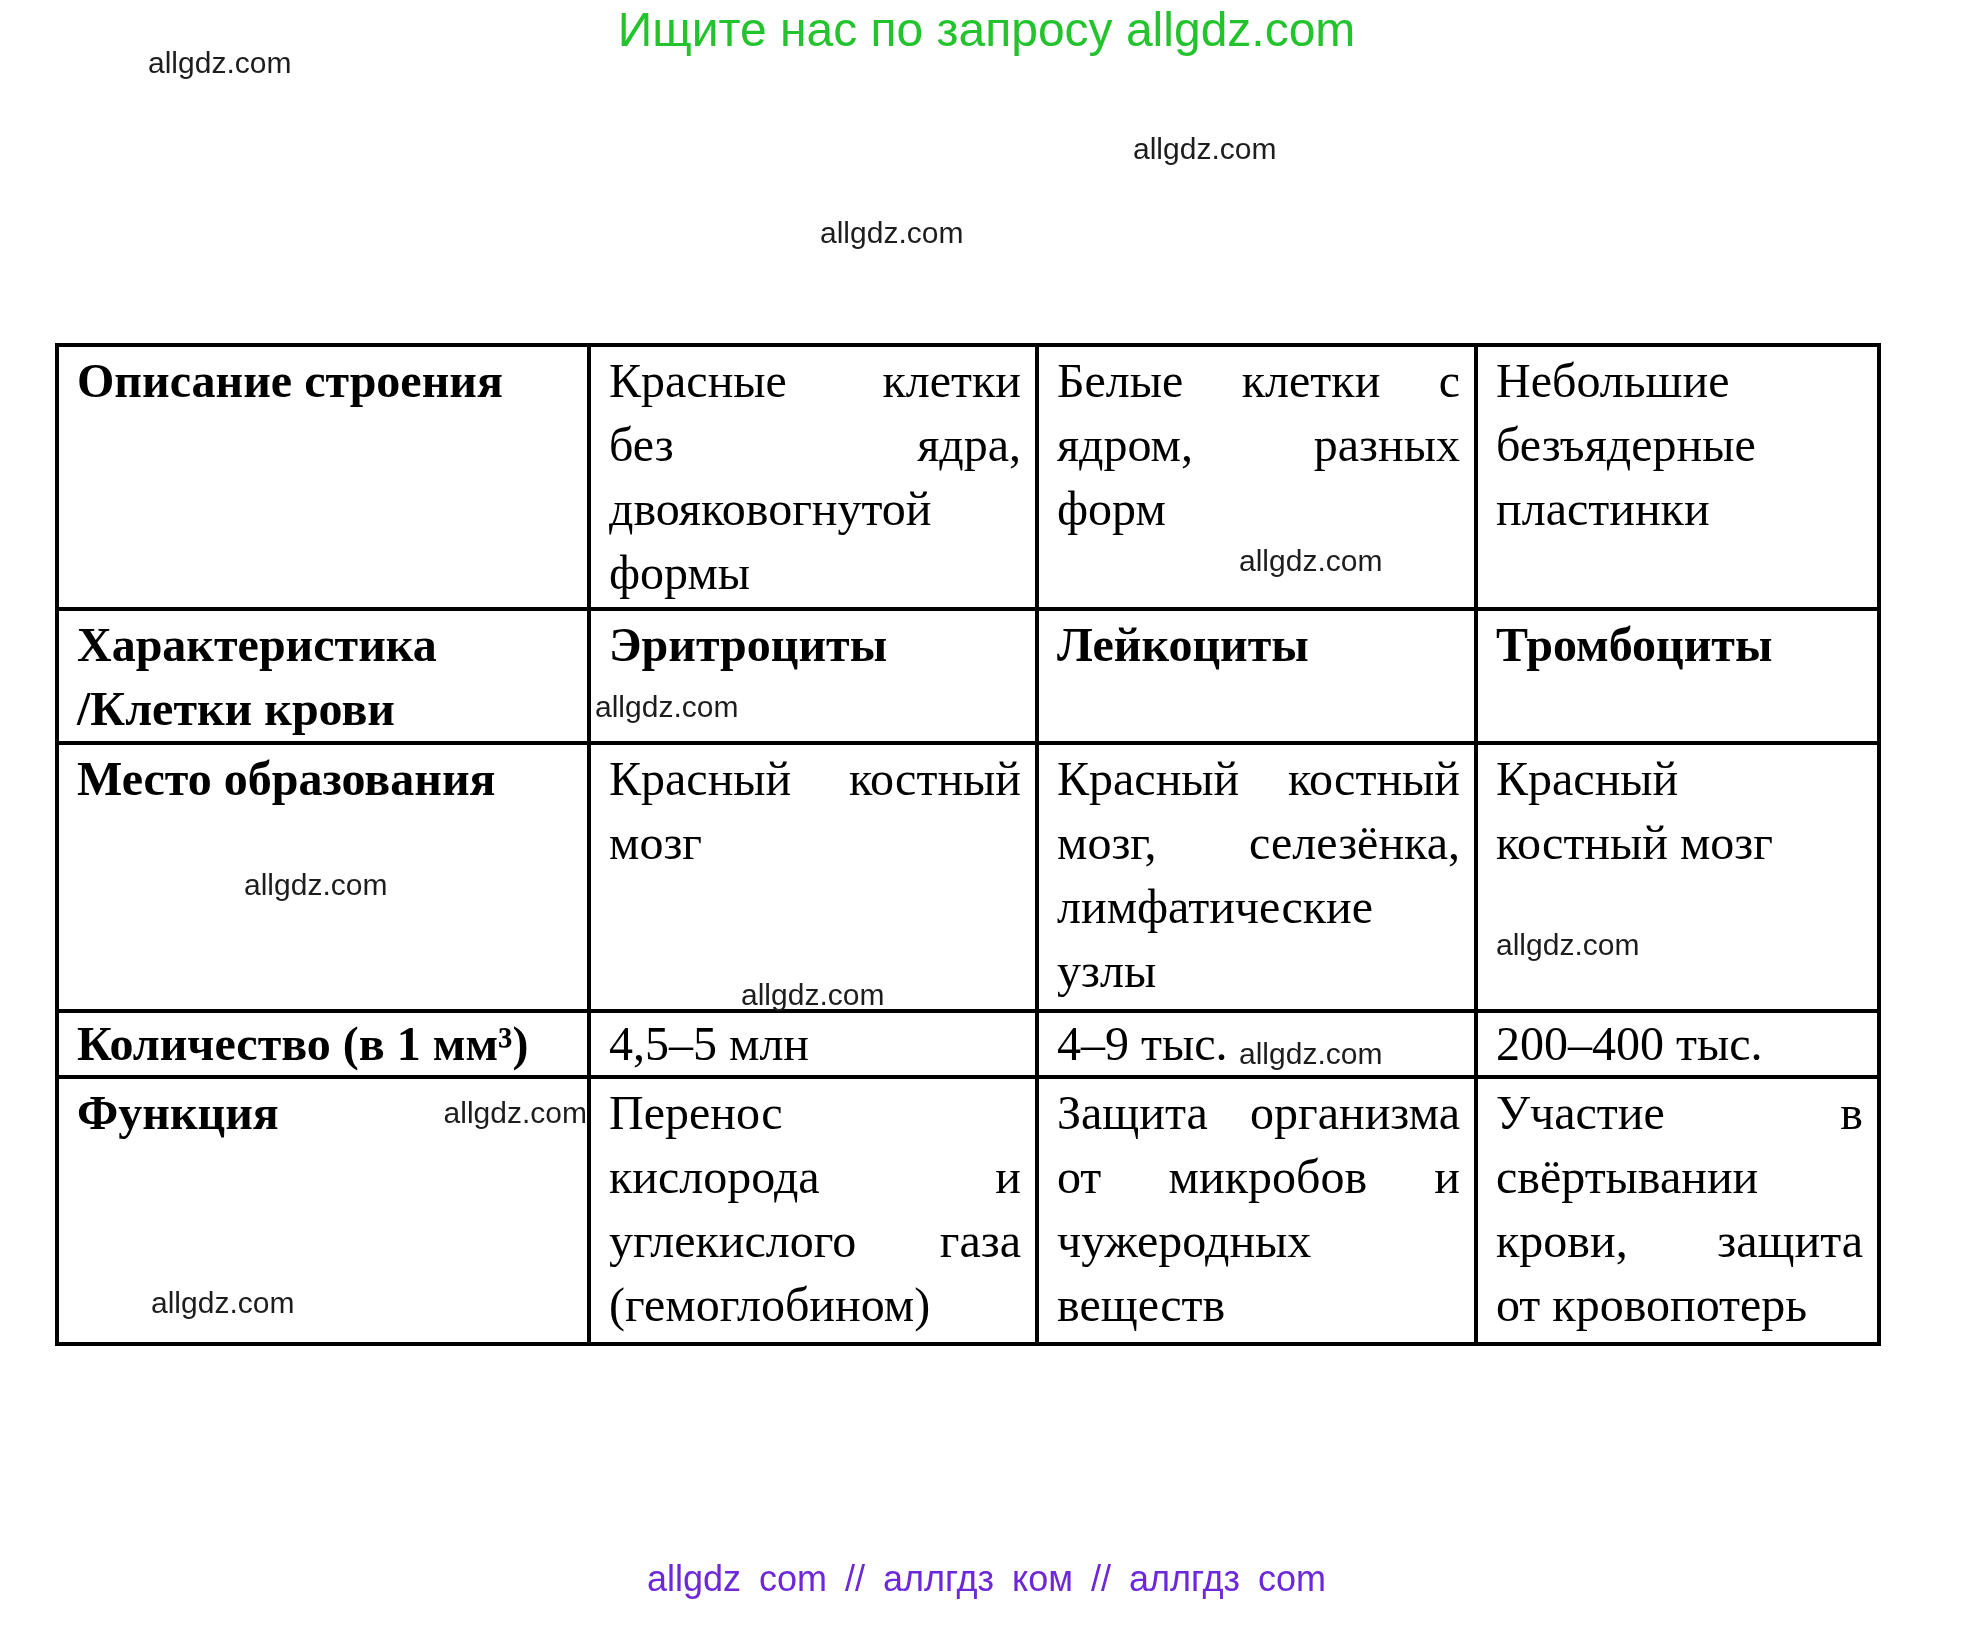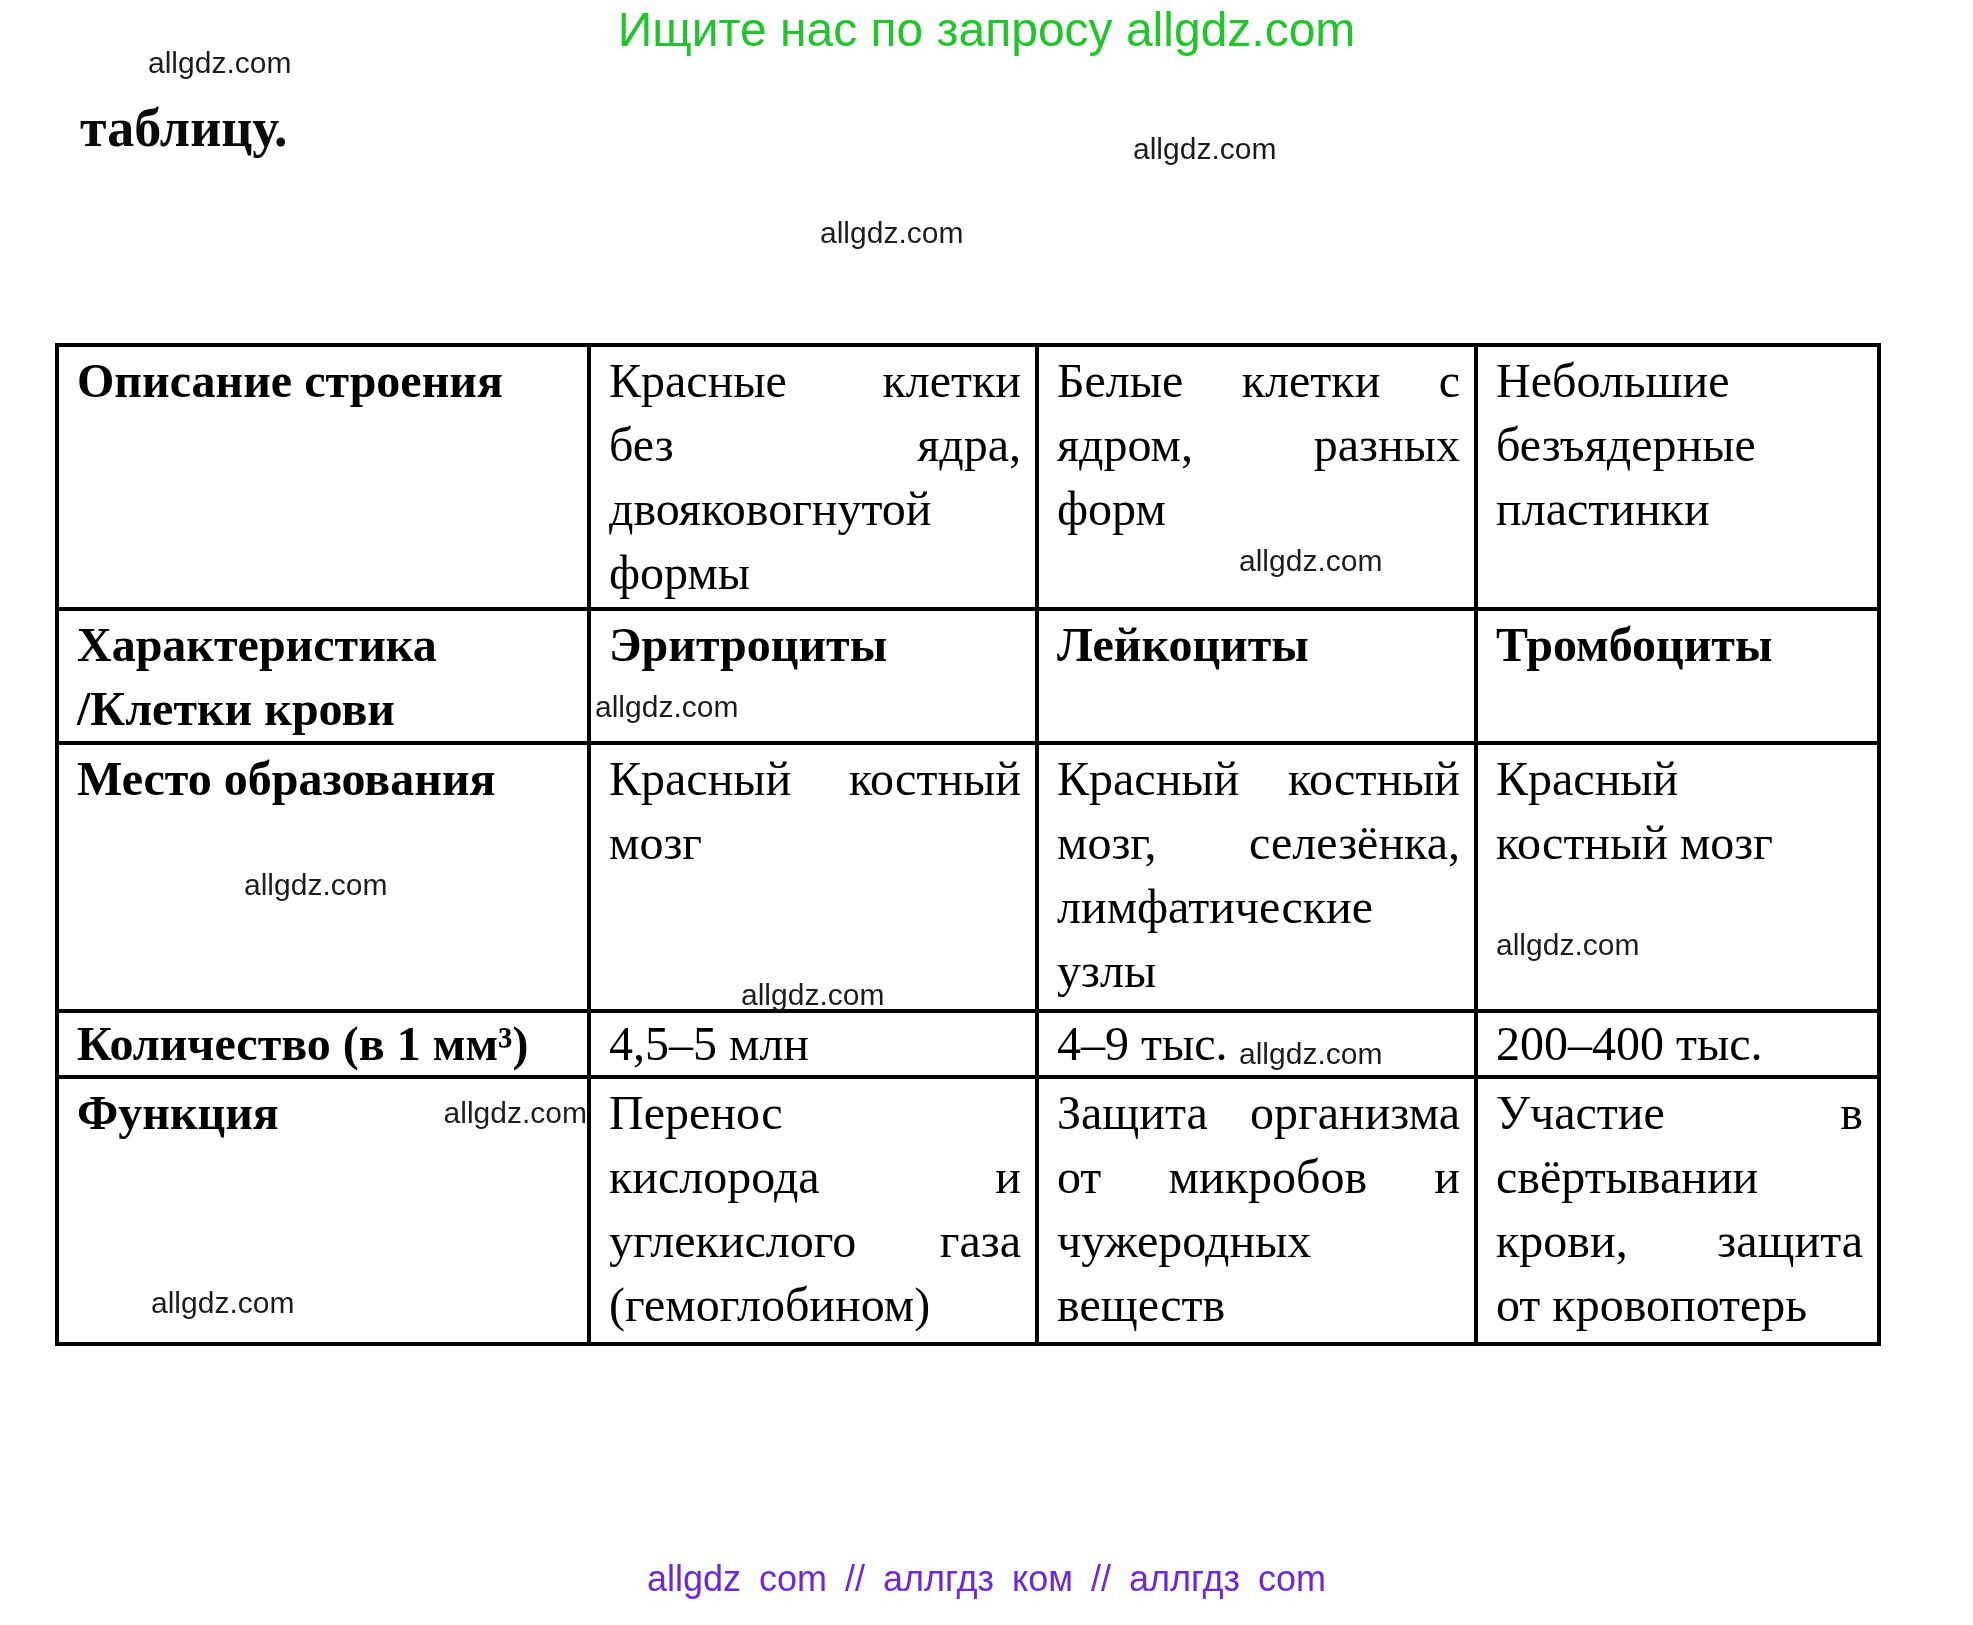--- a/index.html
+++ b/index.html
@@ -42,21 +42,20 @@
   }
 </style>
 </head>
 <body>
 
 <div class="banner">Ищите нас по запросу allgdz.com</div>
 
 <span class="wm" style="left:148px;top:46px">allgdz.com</span>
 
 <div class="heading">
-  <div class="hline last">таблицу.</div>
 </div>
 
 <span class="wm" style="left:1133px;top:132px">allgdz.com</span>
 <span class="wm" style="left:820px;top:216px">allgdz.com</span>
 
 <table class="blood">
   <colgroup>
     <col style="width:532px">
       <col style="width:448px">
       <col style="width:439px">

